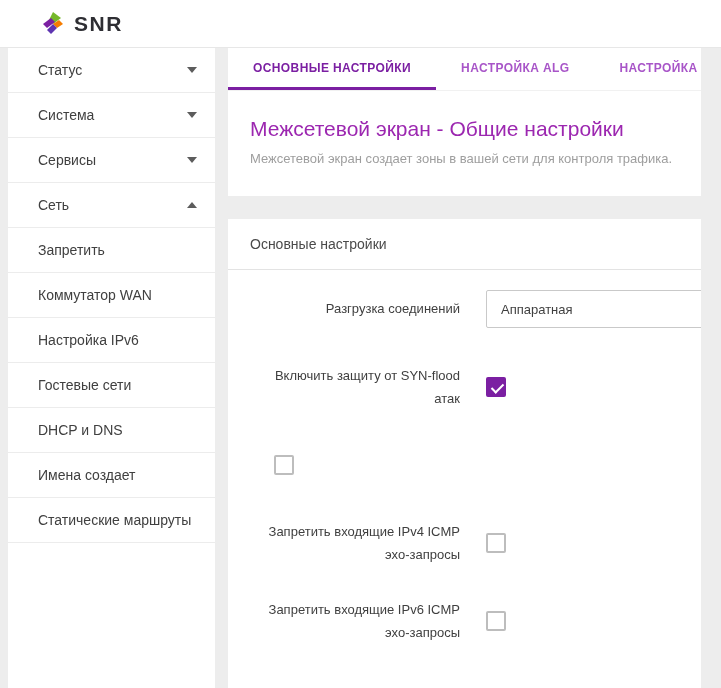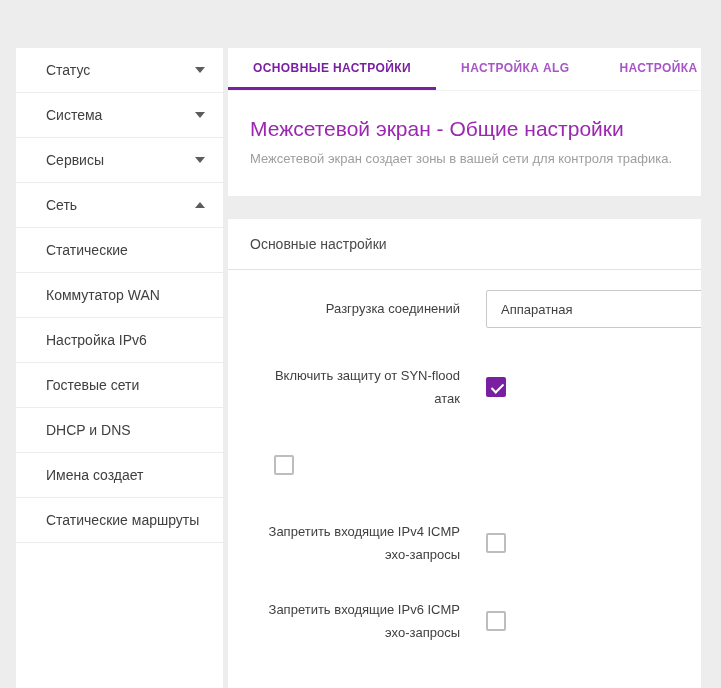--- a/index.html
+++ b/index.html
@@ -7,21 +7,21 @@
   body { font-family:"Liberation Sans", sans-serif; background:#ededed; }
   .viewport { position:relative; width:721px; height:688px; overflow:hidden; background:#ededed; }
 
   
   .app-header { height:48px; background:#ffffff; border-bottom:1px solid #e7e7e7;
                 display:flex; align-items:center; padding-left:40px; }
   .logo { display:flex; align-items:center; gap:8px; }
   .logo-text { font-size:21px; font-weight:bold; color:#2e2e33; letter-spacing:1.5px; }
 
   
-  .sidebar { position:absolute; left:16px; top:48px; width:207px; bottom:0; background:#ffffff; }
+  .sidebar { position:absolute; left:8px; top:48px; width:207px; bottom:0; background:#ffffff; }
   .sb-item { height:45px; display:flex; align-items:center; justify-content:space-between;
              padding:0 18px 0 30px; border-bottom:1px solid #ececec; font-size:14px;
              color:#404040; cursor:pointer; background:#fff; }
   .sb-item.active { background:#7b1fa2; color:#ffffff; border-bottom-color:#7b1fa2; }
   .chev { width:0; height:0; border-left:5px solid transparent; border-right:5px solid transparent; }
   .chev.down { border-top:6px solid #5c5c5c; }
   .chev.up   { border-bottom:6px solid #5c5c5c; }
 
   
   .main { position:absolute; left:228px; top:48px; width:473px; bottom:0; overflow:hidden; }
@@ -50,40 +50,53 @@
               cursor:pointer; position:relative; display:inline-block; }
   .checkbox.checked { background:#7b1fa2; border-color:#7b1fa2; }
   .checkbox.checked::after { content:""; position:absolute; left:6px; top:2px; width:5px; height:10px;
                              border:solid #fff; border-width:0 2px 2px 0; transform:rotate(45deg); }
 </style>
 </head>
 <body>
 
 <div class="viewport">
 
+  <header class="app-header">
+    <div class="logo">
+      <span style="display:inline-flex;">
+        <svg width="26" height="26" viewBox="0 0 26 26">
+          <polygon points="13,1 21,7 13,13 9,9" fill="#76b82a"></polygon>
+          <polygon points="3,13 11,7 15,11 7,17" fill="#7b1fa2"></polygon>
+          <polygon points="13,13 19,9 23,13 17,17" fill="#f57c00"></polygon>
+          <polygon points="7,19 13,13 17,17 11,23" fill="#5e35b1"></polygon>
+        </svg>
+      </span>
+      <span class="logo-text">SNR</span>
+    </div>
+  </header>
 
   <nav class="sidebar">
     <div class="sb-item">
       <span>Статус</span>
       <span class="chev down"></span>
     </div>
     <div class="sb-item">
       <span>Система</span>
       <span class="chev down"></span>
     </div>
     <div class="sb-item">
       <span>Сервисы</span>
       <span class="chev down"></span>
     </div>
     <div class="sb-item">
       <span>Сеть</span>
       <span class="chev up"></span>
     </div>
     <div class="sb-item">
-      <span>Статические</span>
+      <span>Запретить</span>
     </div>
     <div class="sb-item">
       <span>Коммутатор WAN</span>
     </div>
     <div class="sb-item">
       <span>Настройка IPv6</span>
     </div>
     <div class="sb-item">
       <span>Гостевые сети</span>
     </div>

